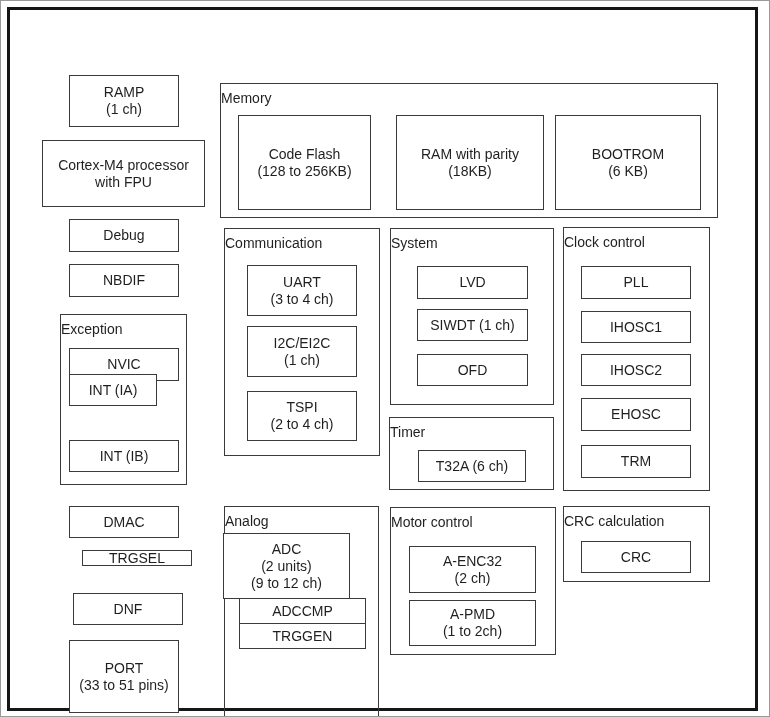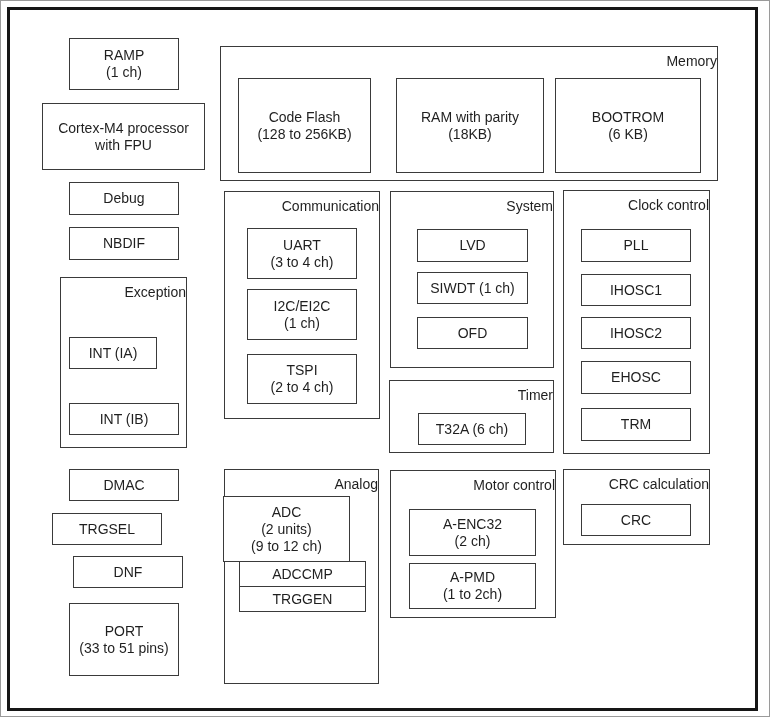--- a/index.html
+++ b/index.html
@@ -19,36 +19,37 @@
     left: 6px; top: 6px;
     width: 751px; height: 704px;
     border: 3px solid #161616;
     box-sizing: border-box;
   }
   .box, .group {
     position: absolute;
     box-sizing: border-box;
     background: #ffffff;
     border: 1.5px solid #3a3a3a;
+    margin-top: 37px;
   }
   .box {
     display: flex;
     align-items: center;
     justify-content: center;
     text-align: center;
     white-space: pre-line;
     font-size: 14px;
     line-height: 17px;
   }
   .group { background: transparent; }
   .group-title {
     position: absolute;
     left: 0; right: 0;
     top: 6px;
-    text-align: right;
+    text-align: left;
     font-size: 14px;
     line-height: 17px;
     white-space: pre-line;
   }
   .stacked { border-top-width: 1.5px; }
 </style>
 </head>
 <body>
 
 <div class="canvas">
@@ -57,25 +58,26 @@
   <div class="box" style="left:68px;top:37px;width:110px;height:52px">RAMP
 (1 ch)</div>
   <div class="box" style="left:41px;top:102px;width:163px;height:67px">Cortex-M4 processor
 with FPU</div>
   <div class="box" style="left:68px;top:181px;width:110px;height:33px">Debug</div>
   <div class="box" style="left:68px;top:226px;width:110px;height:33px">NBDIF</div>
 
   <div class="group" style="left:59px;top:276px;width:127px;height:171px">
     <div class="group-title">Exception</div>
   </div>
+  <div class="box" style="left:68px;top:310px;width:110px;height:33px">NVIC</div>
   <div class="box" style="left:68px;top:336px;width:88px;height:32px">INT (IA)</div>
   <div class="box" style="left:68px;top:402px;width:110px;height:32px">INT (IB)</div>
 
   <div class="box" style="left:68px;top:468px;width:110px;height:32px">DMAC</div>
-  <div class="box" style="left:51px;top:512px;width:110px;height:32px">TRGSEL</div>
+  <div class="box" style="left:81px;top:512px;width:110px;height:16px">TRGSEL</div>
   <div class="box" style="left:72px;top:555px;width:110px;height:32px">DNF</div>
   <div class="box" style="left:68px;top:602px;width:110px;height:73px">PORT
 (33 to 51 pins)</div>
 
   <div class="group" style="left:219px;top:45px;width:498px;height:135px">
     <div class="group-title">Memory</div>
   </div>
   <div class="box" style="left:237px;top:77px;width:133px;height:95px">Code Flash
 (128 to 256KB)</div>
   <div class="box" style="left:395px;top:77px;width:148px;height:95px">RAM with parity

